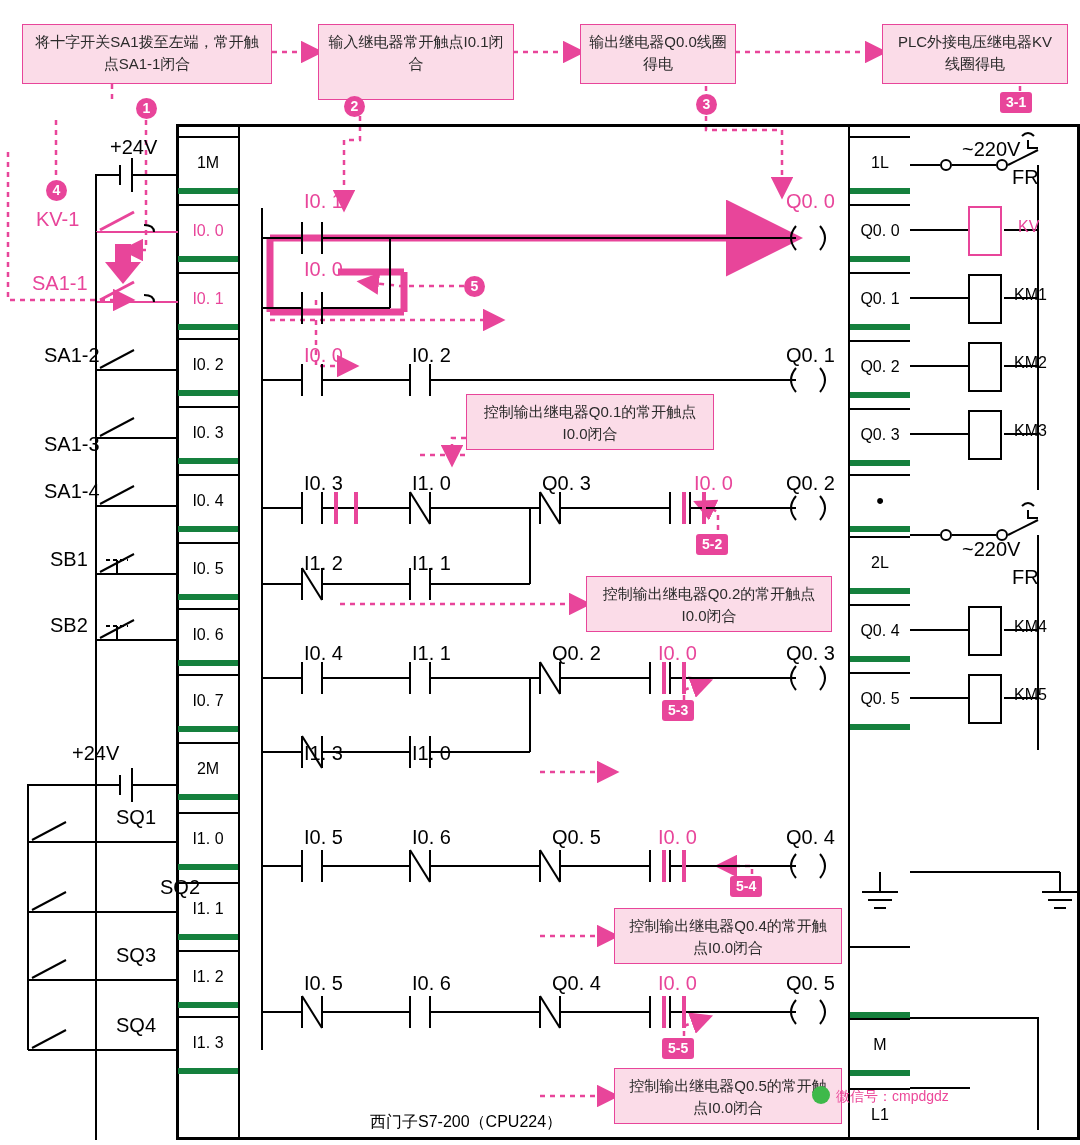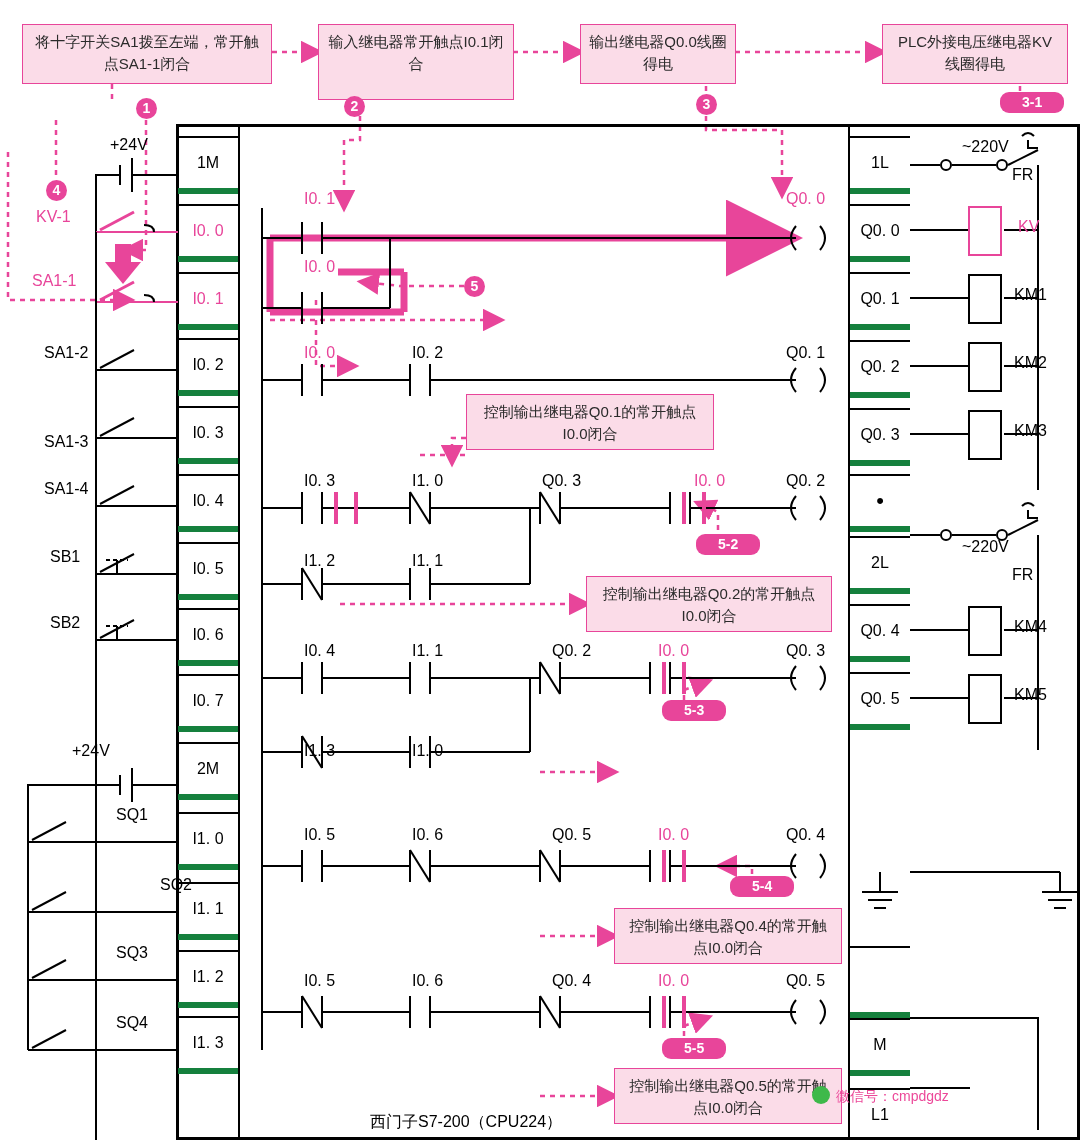--- a/index.html
+++ b/index.html
@@ -6,27 +6,27 @@
   body{width:1080px;height:1145px;position:relative;font-family:"Liberation Sans","DejaVu Sans",sans-serif;}
   #stage{position:absolute;left:0;top:0;width:1080px;height:1145px;overflow:hidden;}
   
   .callout{
     position:absolute;background:#fbdce8;border:1.5px solid #e8459a;
     color:#2b2b2b;font-size:15px;line-height:22px;text-align:center;
     padding:6px 8px;box-sizing:border-box;
   }
   
   .pill{
-    position:absolute;background:#e8459a;color:#fff;border-radius:9px;
+    position:absolute;background:#e8459a;color:#fff;border-radius:3px;
     font-size:14px;line-height:20px;text-align:center;height:21px;
-    min-width:21px;padding:0 22px;box-sizing:border-box;font-weight:bold;
+    min-width:21px;padding:0 6px;box-sizing:border-box;font-weight:bold;
   }
   .pill.round{width:21px;padding:0;border-radius:50%;}
   
-  .txt{position:absolute;font-size:16px;color:#000;white-space:nowrap;}
+  .txt{position:absolute;font-size:20px;color:#000;white-space:nowrap;}
   .txt.pink{color:#e8459a;}
   .txt.lg{font-size:16px;}
   
   #plc{position:absolute;left:176px;top:124px;width:904px;height:1016px;border:3px solid #000;box-sizing:border-box;}
   .colline{position:absolute;background:#000;width:2px;}
   .termcell{position:absolute;border-top:2px solid #000;border-bottom:6px solid #15803d;box-sizing:border-box;
             display:flex;align-items:center;justify-content:center;font-size:16px;}
   .coil{position:absolute;border:2.5px solid #000;box-sizing:border-box;}
   .coil.pink{border-color:#e8459a;}
   svg{position:absolute;left:0;top:0;overflow:visible;}

